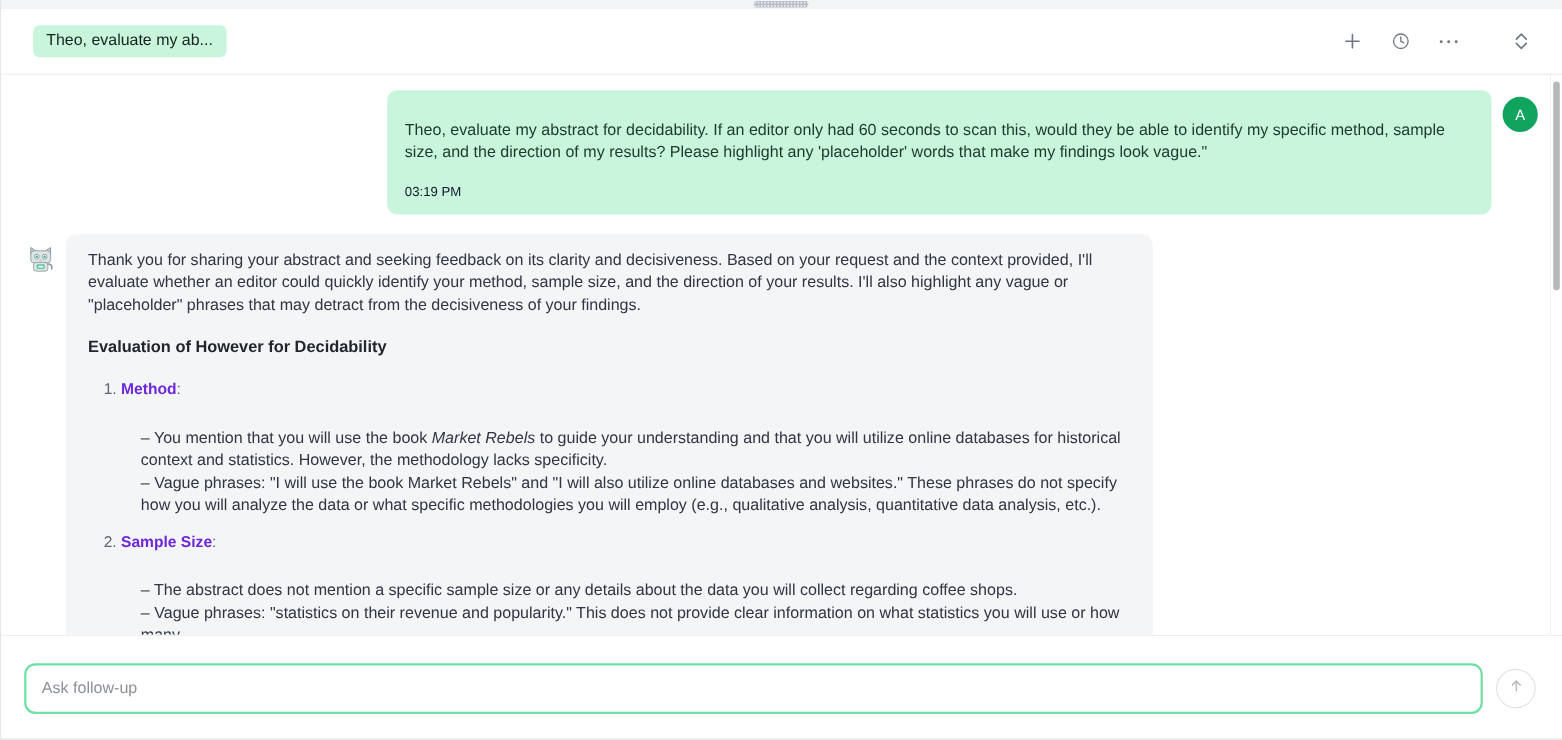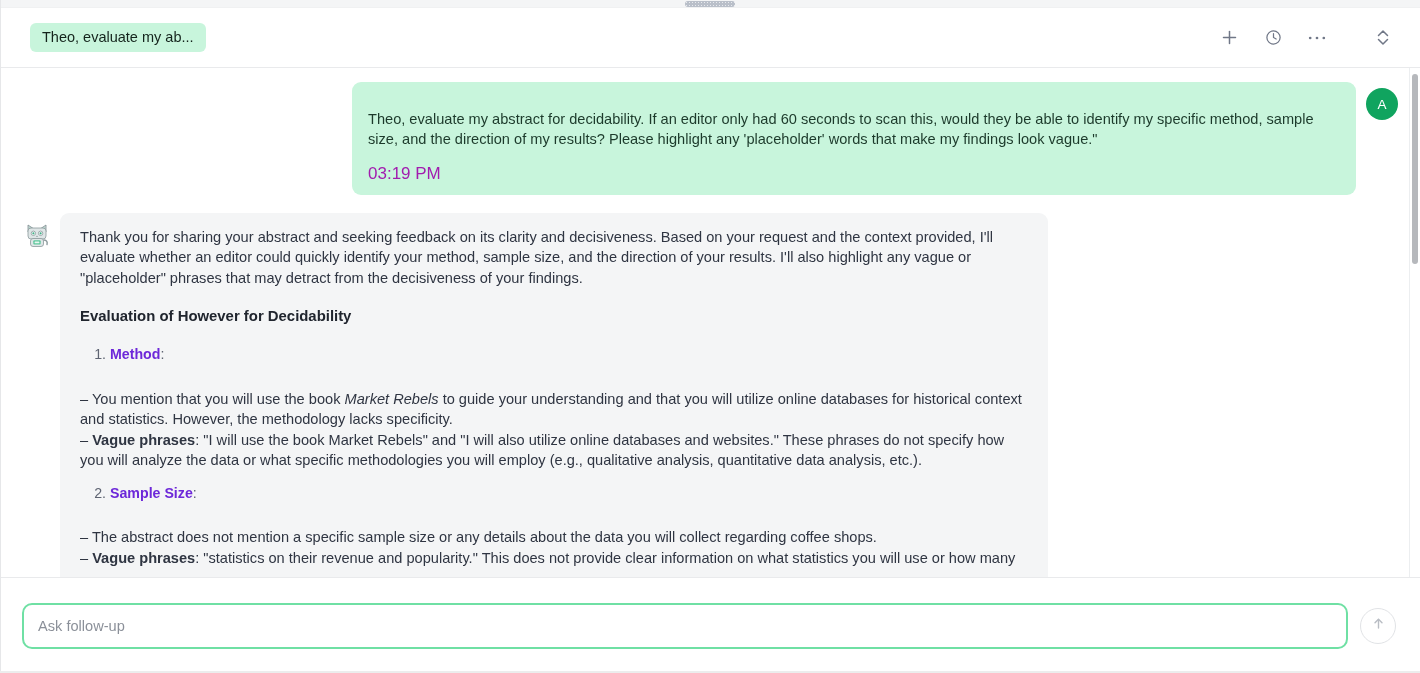--- a/index.html
+++ b/index.html
@@ -117,22 +117,22 @@
     color: #1c3a2b;
     flex: 1 1 auto;
   }
   .bubble.assistant {
     background: #f4f5f6;
     flex: 1 1 auto;
     padding: 14px 18px 16px 10px;
   }
   .bubble-time {
     margin-top: 4px;
-    font-size: 17px;
-    color: #a21caf;
+    font-size: 12px;
+    color: #0f172a;
   }
 
   .avatar-letter {
     flex: 0 0 auto;
     width: 32px; height: 32px;
     border-radius: 50%;
     background: #10a45f;
     color: #ffffff;
     font-size: 13.5px;
     display: flex; align-items: center; justify-content: center;
@@ -159,23 +159,23 @@
   }
   .md ol {
     margin: 0 0 14px 0;
     padding-left: 40px;
     color: #5e6472;
     font-size: 14.2px;
   }
   .md ol li { margin: 0; padding: 0; }
   .md ol li strong { color: #6d28d9; font-weight: bold; }
   .md .dashblock { margin: 0 0 12px 0; padding: 0 8px 0 10px; }
-  .md .dashblock .line { display: block; }
+  .md .dashblock .line { display: block; margin-left: 48px; }
   .md em { font-style: italic; }
-  .md strong { font-weight: bold; }
+  .md strong { font-weight: normal; }
   .spacer-sm { height: 10px; }
 
   
   .scroll-track {
     position: absolute;
     top: 0; right: 2px;
     width: 6px;
     height: 100%;
   }
   .scroll-thumb {

